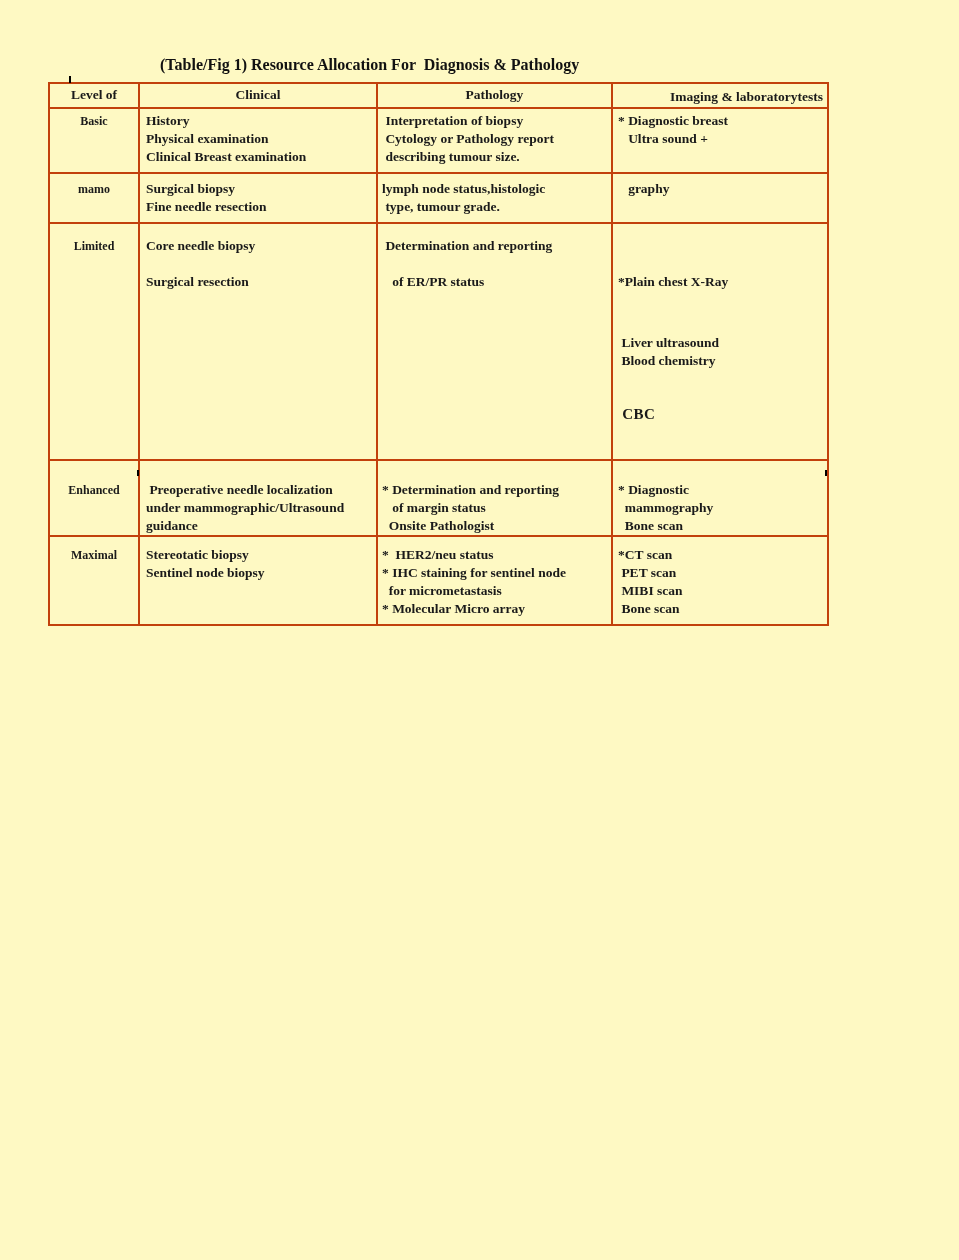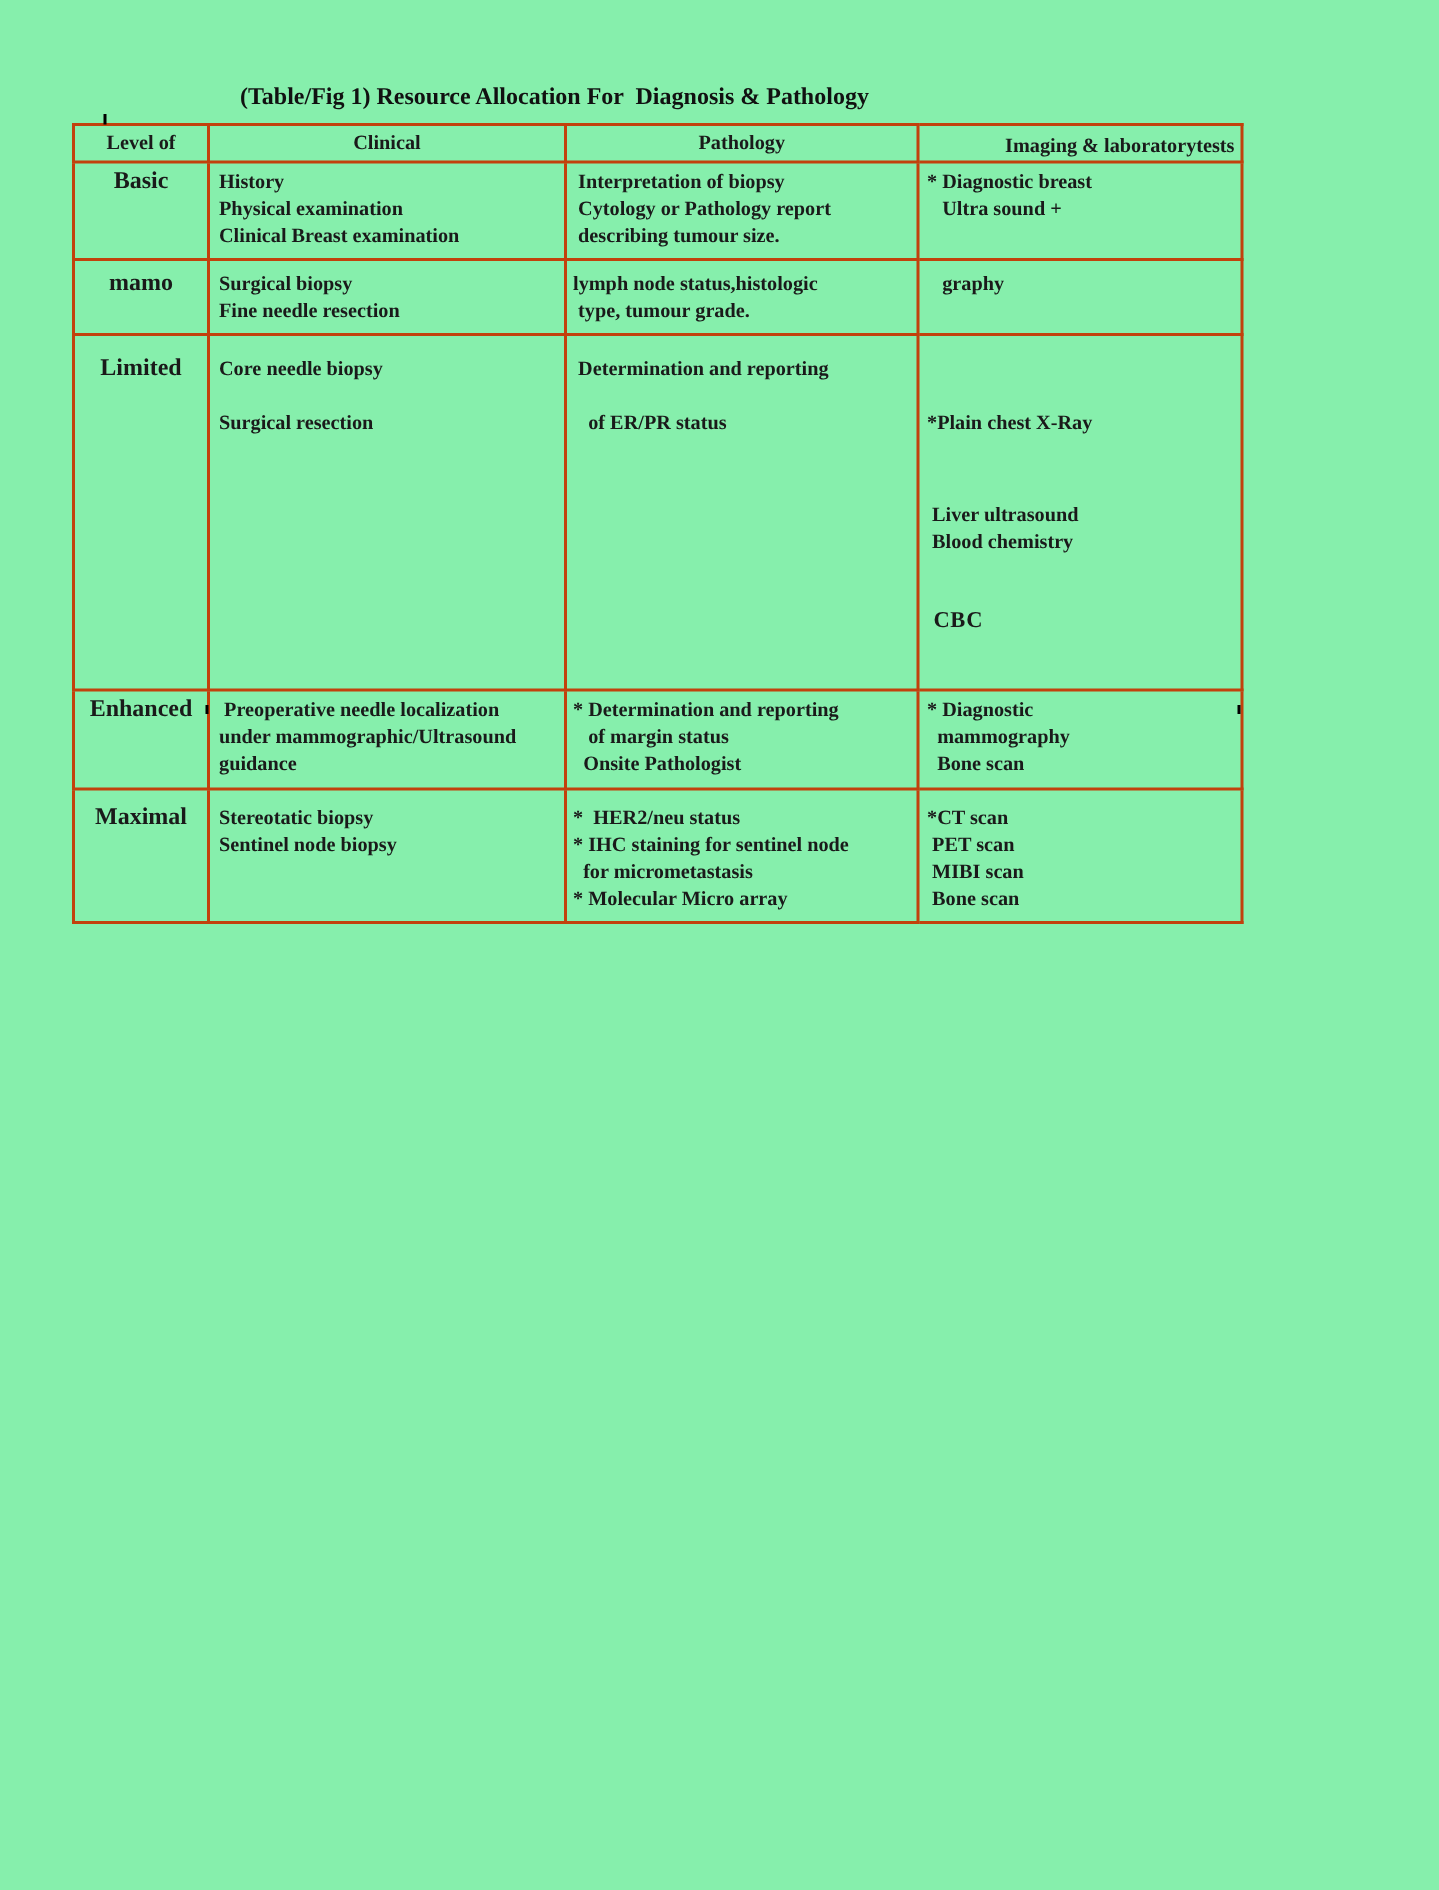--- a/index.html
+++ b/index.html
@@ -4,21 +4,21 @@
 <style>
   html, body {
     margin: 0;
     padding: 0;
     background: #ffffff;
   }
   .page {
     position: relative;
     width: 959px;
     height: 1260px;
-    background: #86efac;
+    background: #fef9c3;
     overflow: hidden;
     font-family: "Liberation Serif", serif;
     color: #1a1a1a;
   }
   .doc-title {
     position: absolute;
     left: 160px;
     top: 55px;
     margin: 0;
     font-family: "Liberation Serif", serif;
@@ -69,28 +69,28 @@
   }
   tr.r-basic    { height: 65px; }
   tr.r-mamo     { height: 50px; }
   tr.r-limited  { height: 93px; }
   tr.r-enhanced { height: 66px; }
   tr.r-maximal  { height: 89px; }
 
   tr.r-basic    td { padding-top: 3px;  }
   tr.r-mamo     td { padding-top: 6px;  }
   tr.r-limited  td { padding-top: 13px; }
-  tr.r-enhanced td { padding-top: 3px;  }
+  tr.r-enhanced td { padding-top: 20px;  }
   tr.r-maximal  td { padding-top: 9px;  }
 
   td.c-level {
     text-align: center;
     padding-left: 0;
     padding-right: 0;
-    font-size: 16px;
+    font-size: 12px;
   }
   td.c-clinical  { padding-left: 6px; }
   td.c-pathology { padding-left: 4px; }
   td.c-imaging   { padding-left: 5px; border-radius: 21px; }
 
   .gap-after { margin-bottom: 7px; }
   .cbc-line {
     font-size: 15px;
     line-height: 17px;
     letter-spacing: 0.5px;

